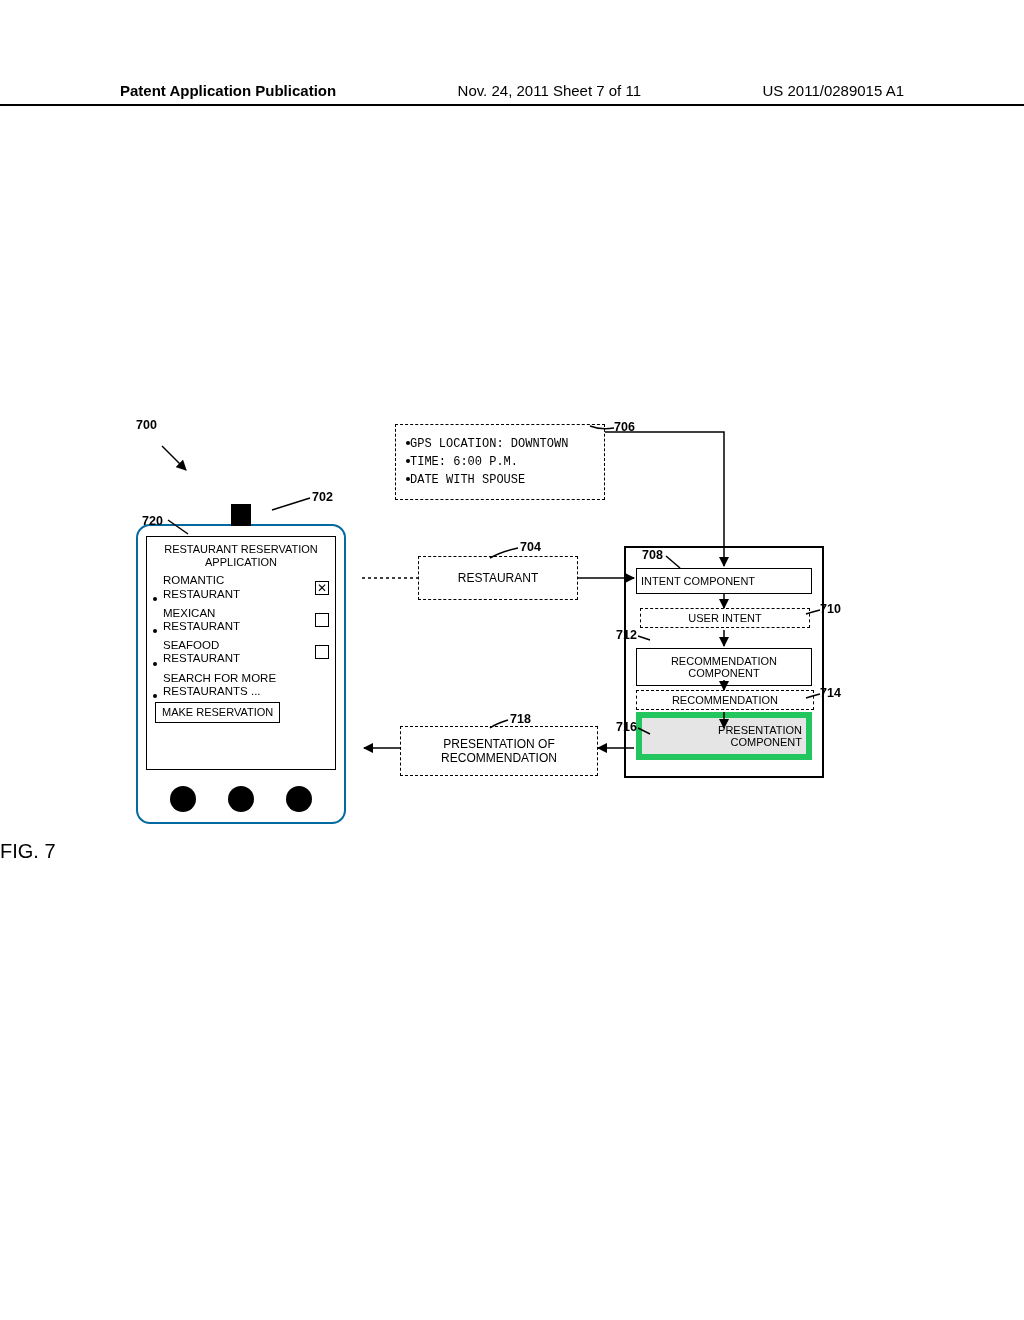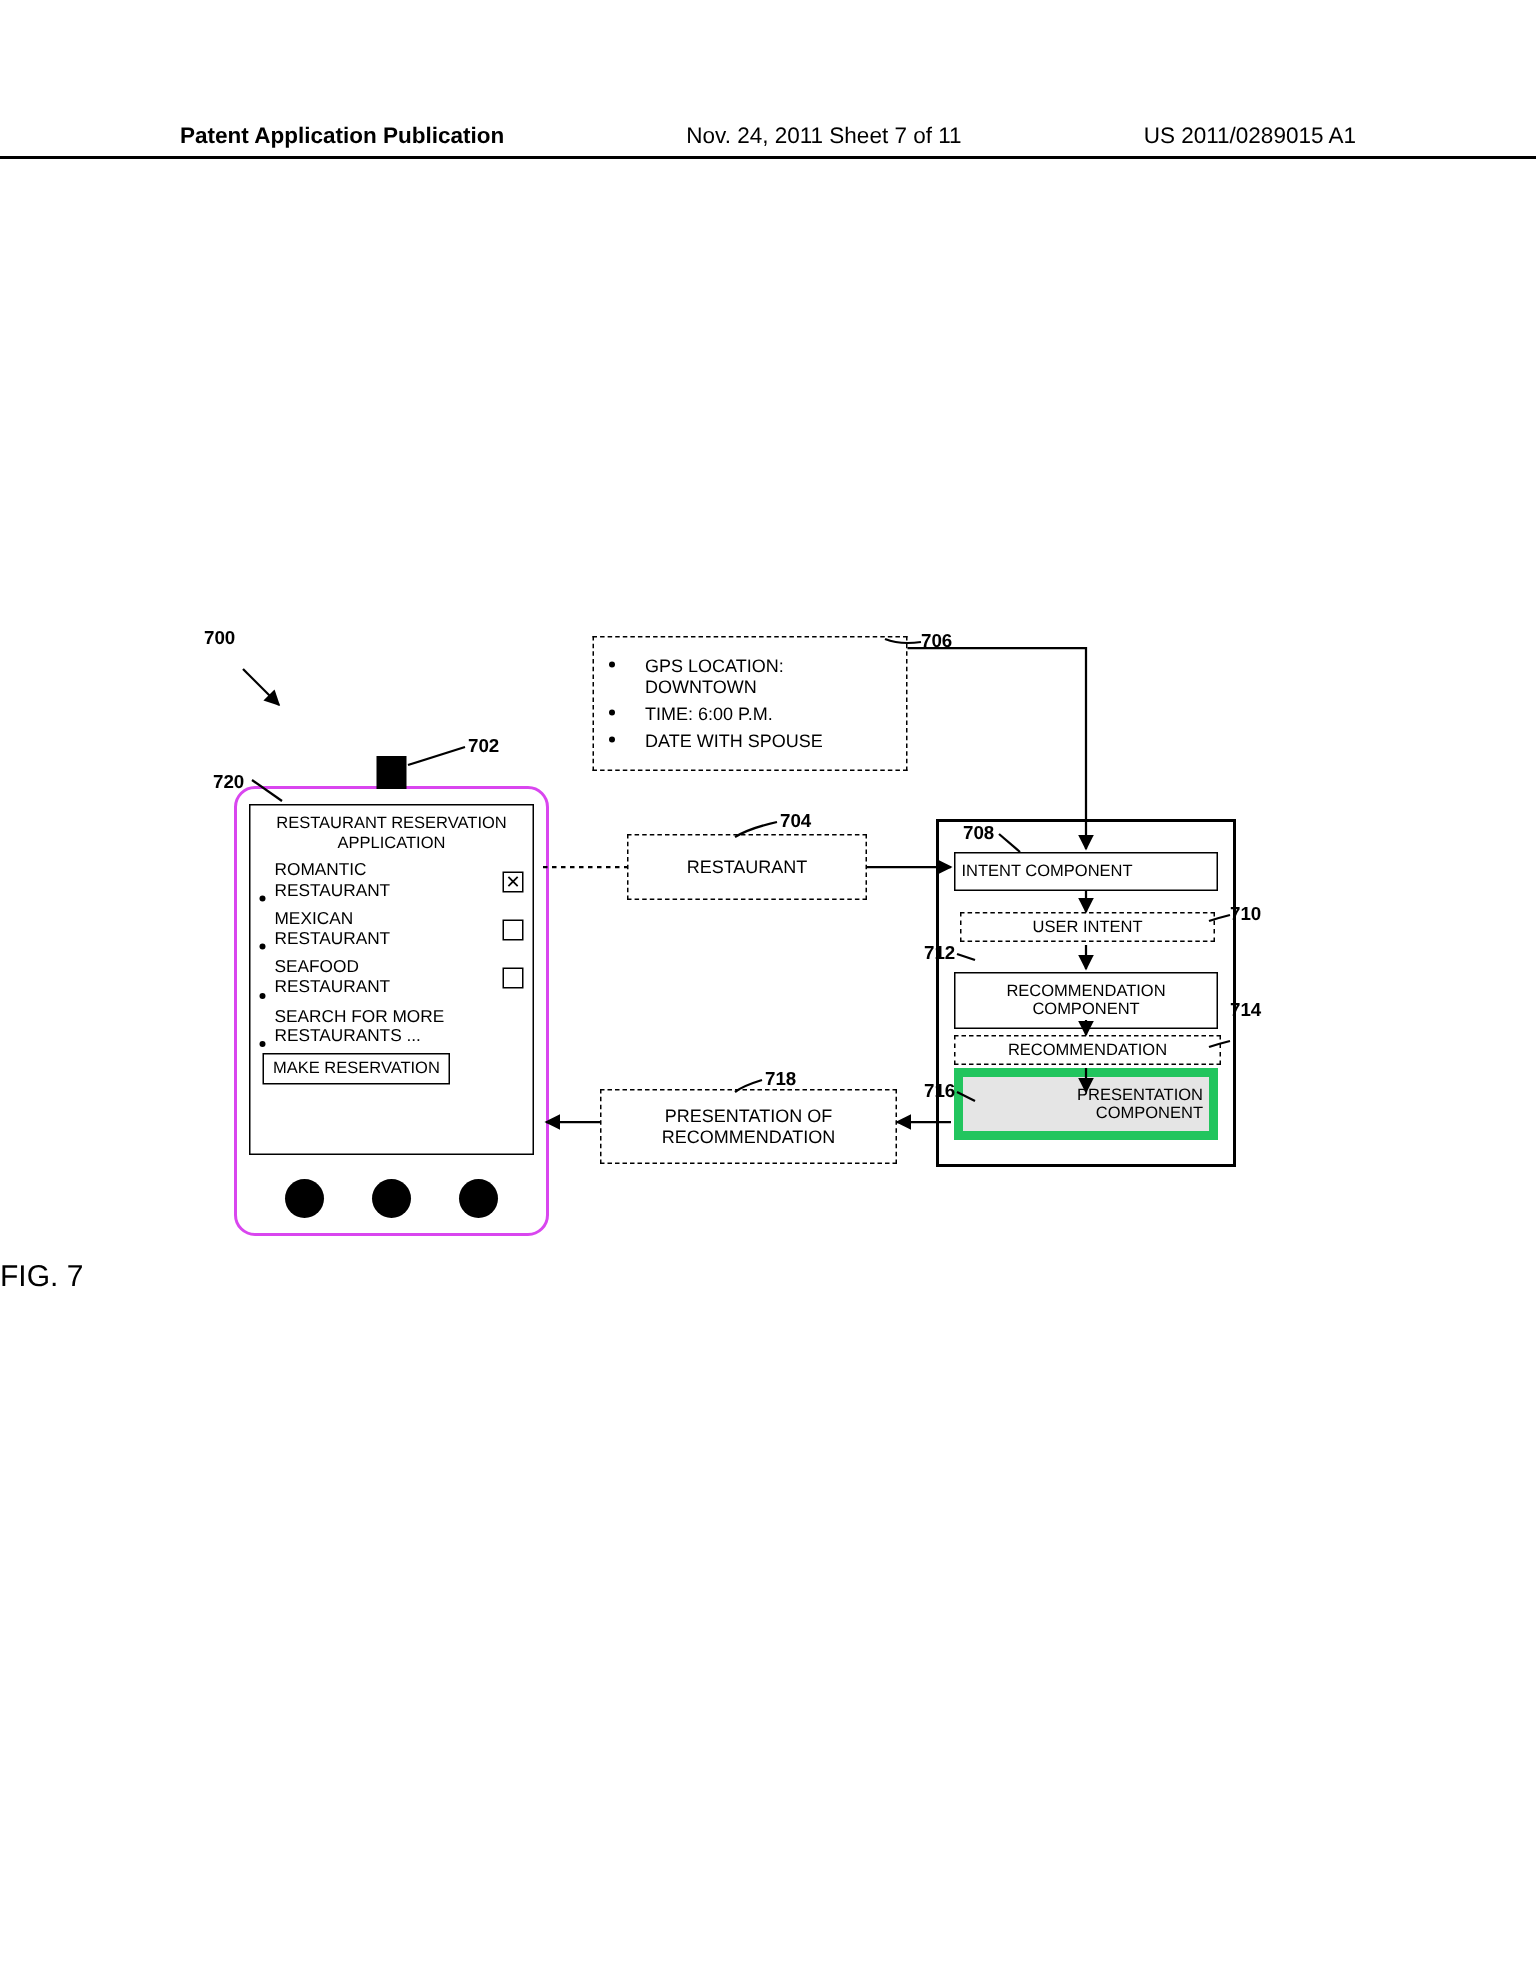--- a/index.html
+++ b/index.html
@@ -43,25 +43,25 @@
     width: 1024px;
     top: 840px;
     text-align: left;
     font-weight: normal;
     font-size: 20px;
   }
 
   
   .phone {
     position: absolute;
-    left: 156px;
+    left: 136px;
     top: 524px;
     width: 210px;
     height: 300px;
-    border: 2px solid #d946ef;
+    border: 2px solid #0369a1;
     border-radius: 14px;
     background: #fff;
   }
   .phone-speaker {
     position: absolute;
     left: 50%;
     top: -22px;
     transform: translateX(-50%);
     width: 20px;
     height: 22px;
@@ -140,22 +140,23 @@
   .dashbox {
     position: absolute;
     border: 1.5px dashed #000;
     padding: 8px 10px;
     font-size: 12px;
     background: #fff;
   }
   .bulleted { list-style: none; margin: 0; padding: 0; }
   .bulleted li {
     display: flex;
-    gap: 20px;
+    gap: 0;
     margin: 4px 0;
+    font-family: Liberation Mono, monospace;
   }
 
   
   .compbox {
     position: absolute;
     border: 2px solid #000;
     background: #fff;
   }
 
   
@@ -339,21 +340,21 @@
 
   <div class="fig-caption">FIG. 7</div>
 
   <div class="reflabel" style="left:136px; top:418px;">700</div>
   <div class="reflabel" style="left:312px; top:490px;">702</div>
   <div class="reflabel" style="left:520px; top:540px;">704</div>
   <div class="reflabel" style="left:614px; top:420px;">706</div>
   <div class="reflabel" style="left:642px; top:548px;">708</div>
   <div class="reflabel" style="left:820px; top:602px;">710</div>
   <div class="reflabel" style="left:616px; top:628px;">712</div>
-  <div class="reflabel" style="left:820px; top:666px;">714</div>
+  <div class="reflabel" style="left:820px; top:686px;">714</div>
   <div class="reflabel" style="left:616px; top:720px;">716</div>
   <div class="reflabel" style="left:510px; top:712px;">718</div>
   <div class="reflabel" style="left:142px; top:514px;">720</div>
 
   <svg class="arrows">
     <defs>
       <marker id="arrow" viewBox="0 0 10 10" refX="9" refY="5" markerWidth="7" markerHeight="7" orient="auto-start-reverse">
         <path d="M 0 0 L 10 5 L 0 10 z" fill="#000"></path>
       </marker>
     </defs>

